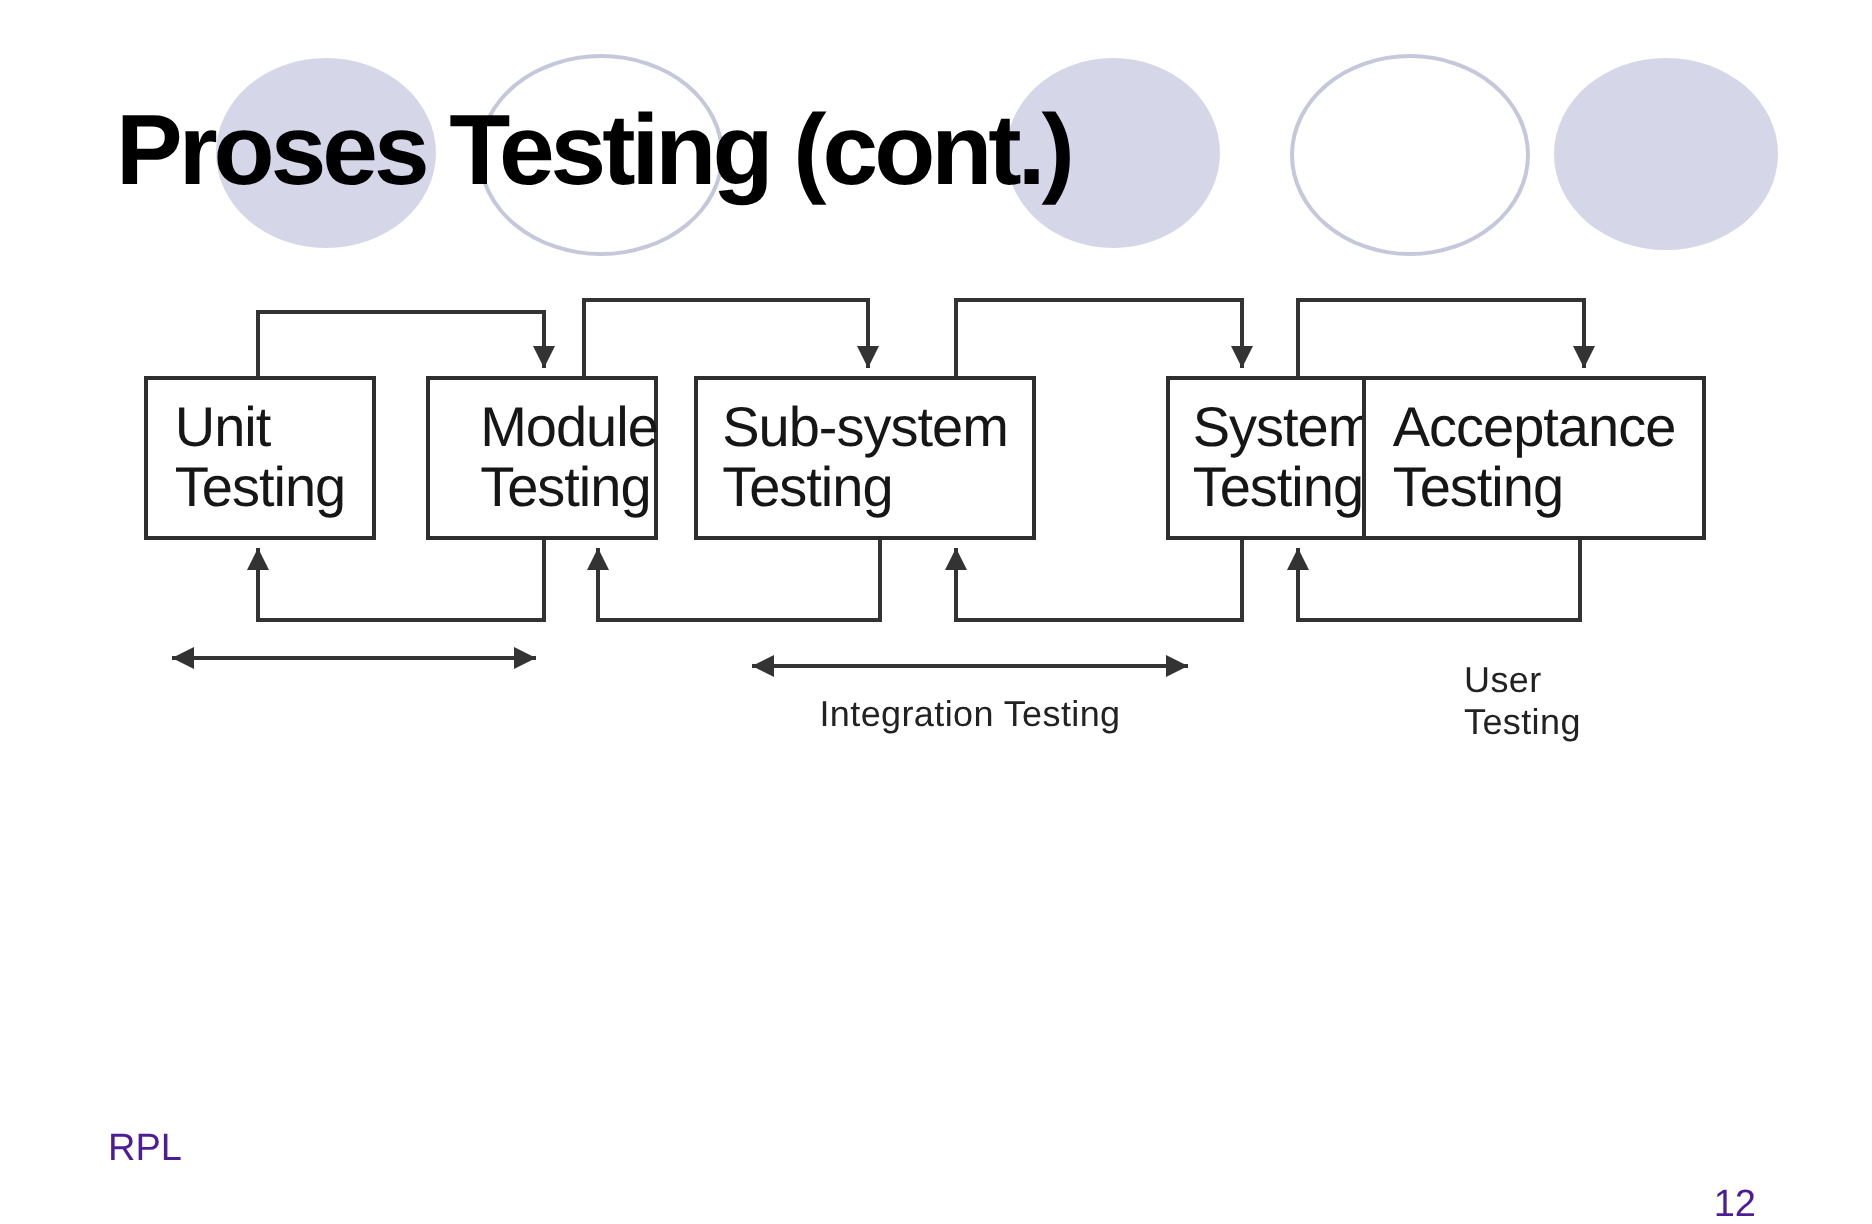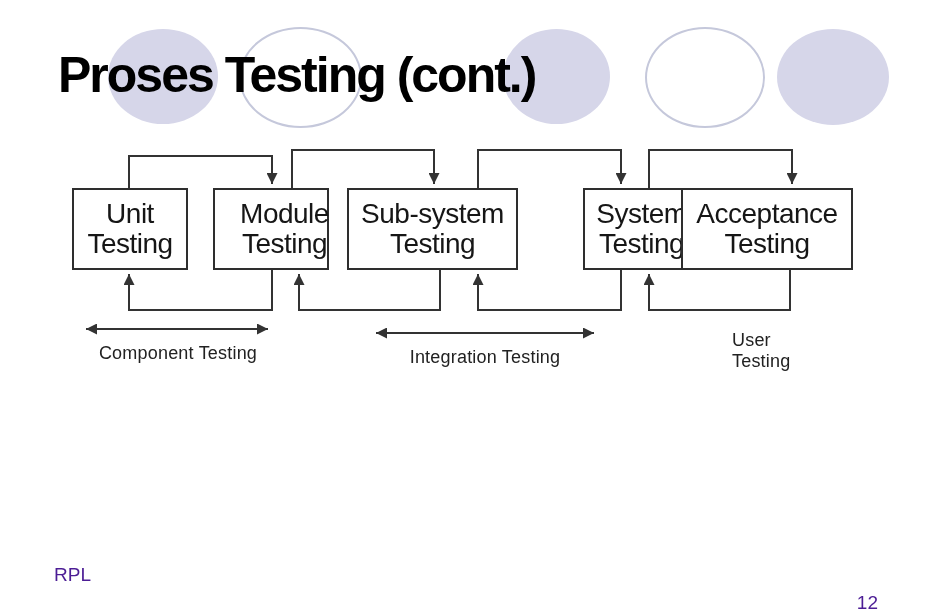--- a/index.html
+++ b/index.html
@@ -45,21 +45,21 @@
 
   .pbox {
     position: absolute;
     z-index: 2;
     box-sizing: border-box;
     border: 2px solid #2e2e2e;
     background: #ffffff;
     display: flex;
     align-items: center;
     justify-content: center;
-    text-align: center;
+    text-align: left;
     font-size: 28px;
     line-height: 30px;
     letter-spacing: -0.5px;
     color: #161616;
     white-space: pre-line;
   }
 
   .span-label {
     position: absolute;
     z-index: 2;
@@ -121,21 +121,20 @@
 Testing</div>
     <div class="pbox" style="left:213px; top:188px; width:116px; height:82px;padding-left:27px;">Module
 Testing</div>
     <div class="pbox" style="left:347px; top:188px; width:171px; height:82px;">Sub-system
 Testing</div>
     <div class="pbox" style="left:547px; top:188px; width:117px; height:82px;margin-left:36px;">System
 Testing</div>
     <div class="pbox" style="left:681px; top:188px; width:172px; height:82px;">Acceptance
 Testing</div>
 
-    <div class="span-label centered" style="left:78px;  top:343px; width:200px;">Component Testing</div>
     <div class="span-label centered" style="left:373px; top:347px; width:224px;">Integration Testing</div>
     <div class="span-label" style="left:732px; top:330px; width:110px; line-height:21px;">User
 Testing</div>
   </div>
 
   <div class="footer-text" style="left:54px; top:564px;">RPL</div>
   <div class="footer-text" style="left:838px; top:564px; width:40px; text-align:right;margin-top:28px;">12</div>
 
 </div>
 

